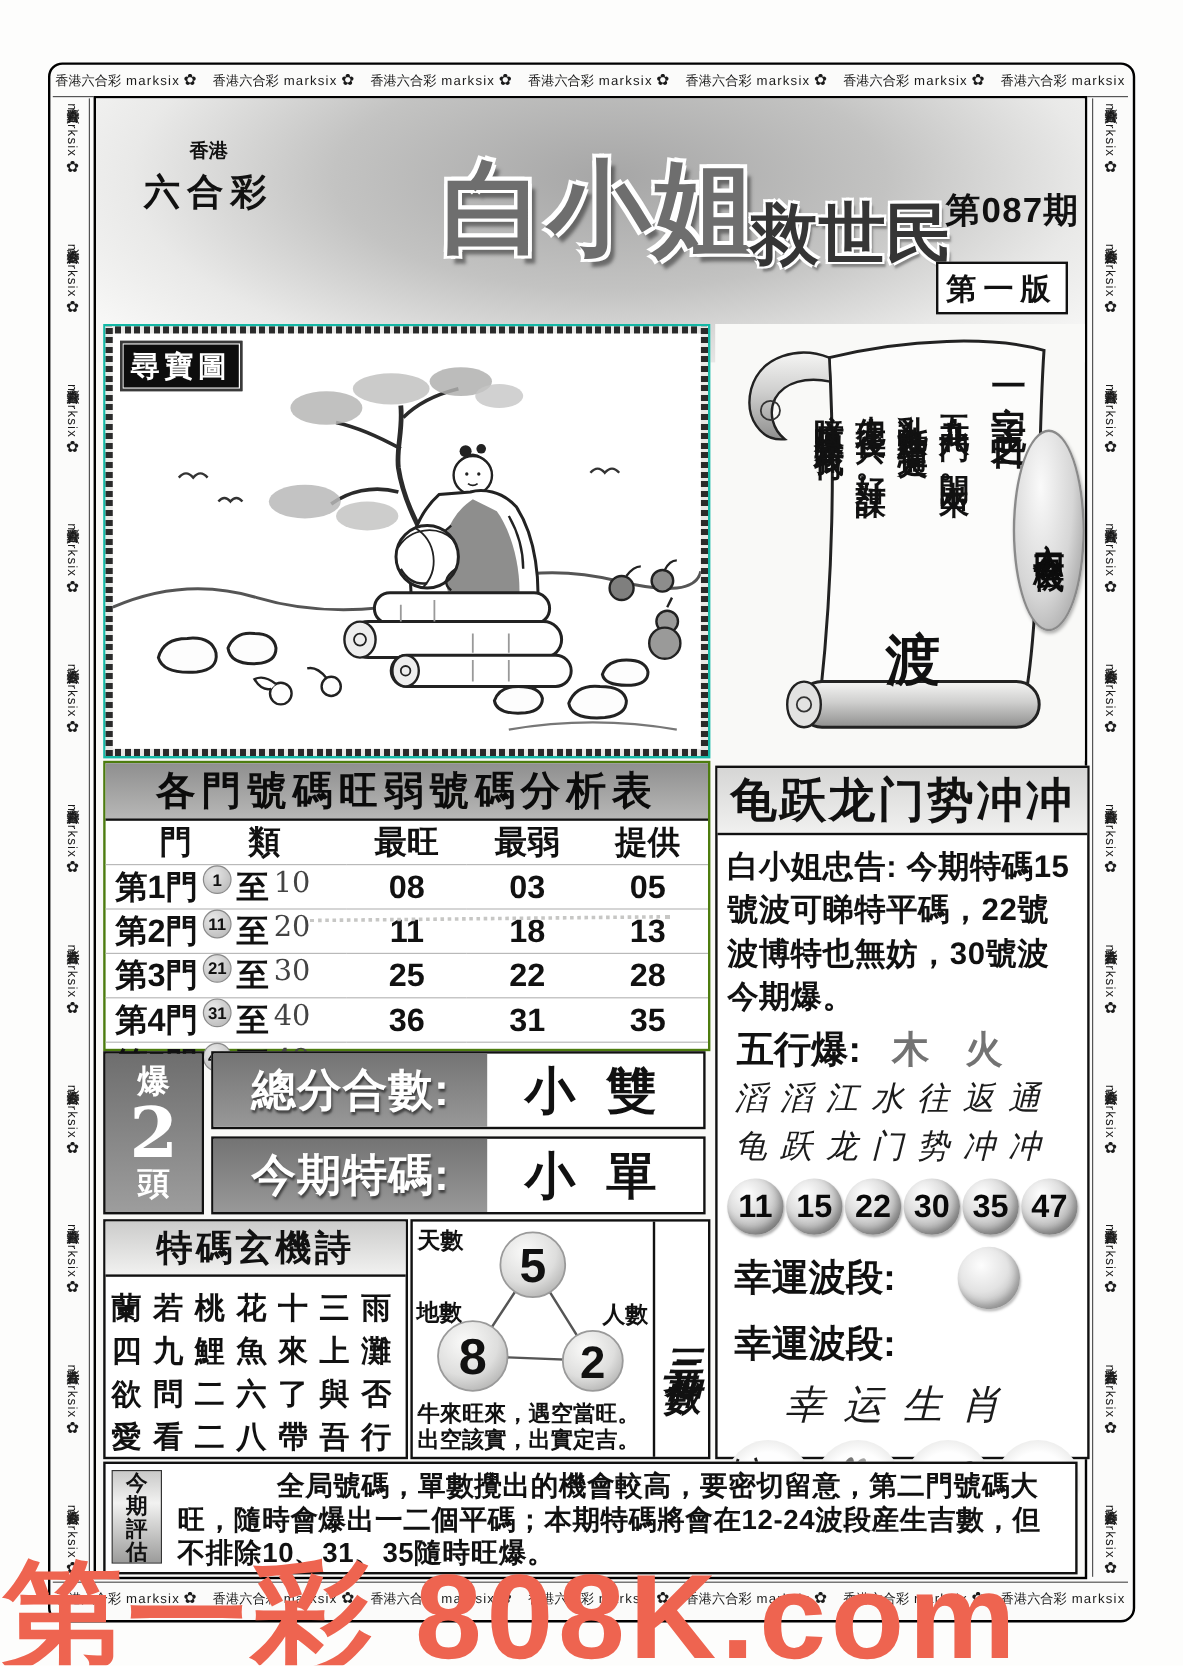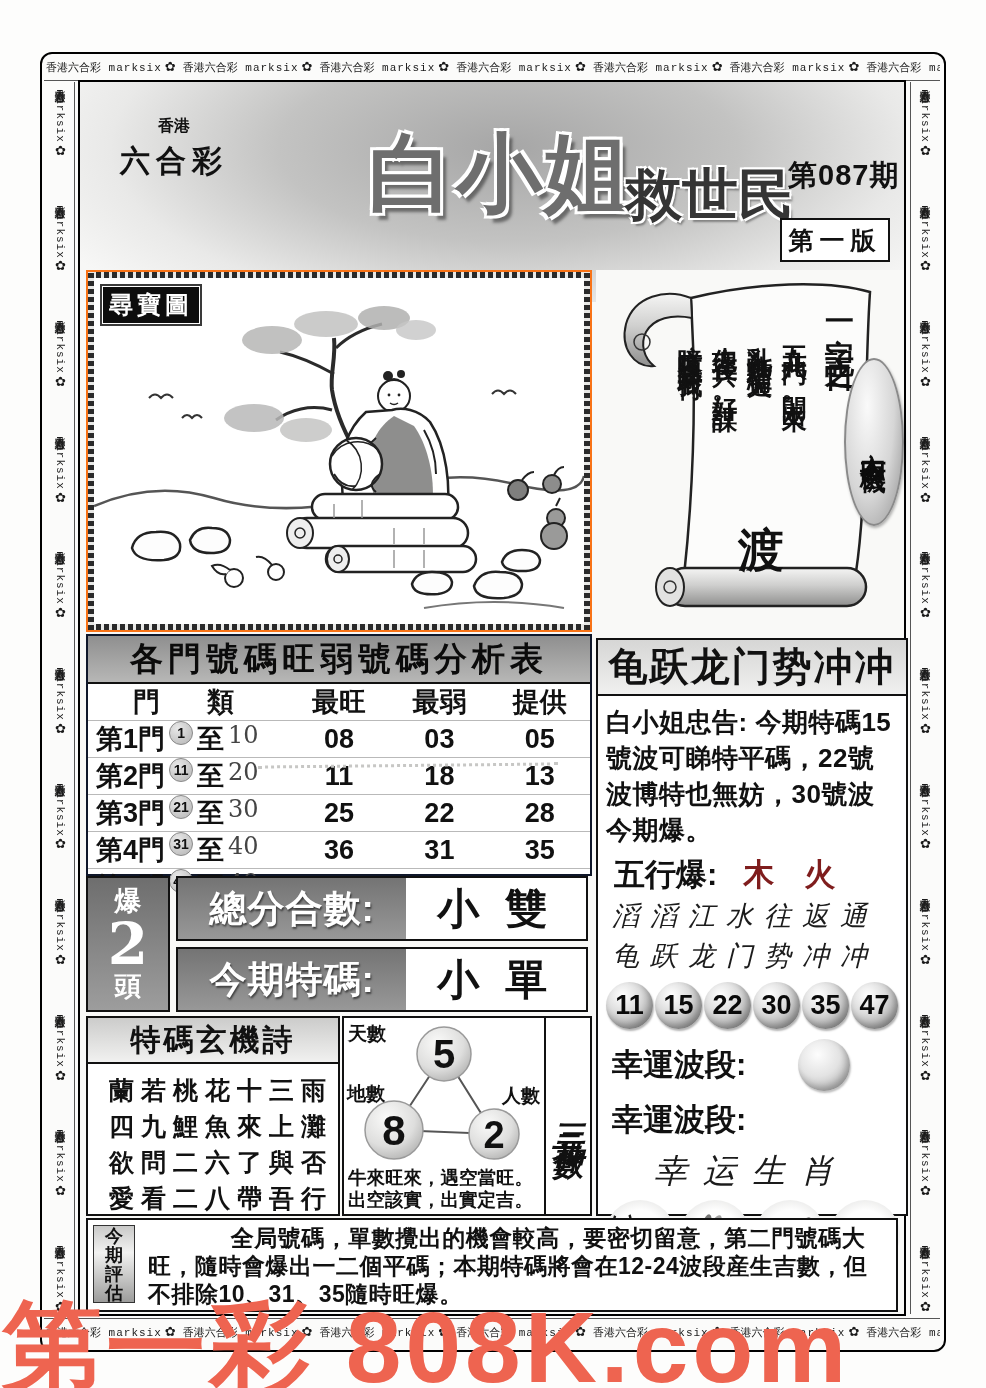--- a/index.html
+++ b/index.html
@@ -8,41 +8,41 @@
   
   .frame{position:absolute;left:40px;top:52px;width:902px;height:1296px;
          border:2px solid #000;border-radius:12px;background:#fbfbfa;}
   .strip{position:absolute;display:flex;overflow:hidden;align-items:center;
          font-size:11px;color:#1a1a1a;justify-content:space-between;}
   .strip-top{left:44px;top:54px;width:896px;height:26px;border-bottom:1px solid #555;}
   .strip-bottom{left:44px;top:1318px;width:896px;height:26px;border-top:1px solid #555;}
   .strip-left{left:46px;top:82px;width:28px;height:1232px;writing-mode:vertical-rl;border-right:1px solid #555;}
   .strip-right{left:910px;top:82px;width:28px;height:1232px;writing-mode:vertical-rl;border-left:1px solid #555;}
   .bu{white-space:nowrap;margin:0 2px;}
-  .ben{font-family:Liberation Mono, monospace;letter-spacing:1px;}
+  .ben{font-family:Liberation Sans, sans-serif;letter-spacing:1px;}
   .bfl{margin:0 3px;font-size:13px;}
   
   .content{position:absolute;left:78px;top:80px;width:824px;height:1232px;
            border:2px solid #000;background:#f9f9f7;}
   
   .hdr{position:absolute;left:0;top:0;width:824px;height:220px;
        background:radial-gradient(ellipse 62% 95% at 52% 30%, #a6a6a6 0%, #c3c3c2 45%, #e9e9e8 78%, #f7f7f6 100%);}
   .logo{position:absolute;left:40px;top:32px;font-family:"DejaVu Serif",serif;font-weight:700;
         text-align:center;line-height:1.5;}
   .logo-l2{font-size:30px;letter-spacing:6px;}
   .title-main{position:absolute;left:288px;top:34px;font-size:86px;font-weight:900;color:#6e6e6e;letter-spacing:2px;
         text-shadow:-3px -3px 0 #fff,3px -3px 0 #fff,-3px 3px 0 #fff,3px 3px 0 #fff,6px 7px 3px rgba(40,40,40,.55);}
   .title-sub{position:absolute;left:546px;top:76px;font-size:56px;font-weight:900;color:#353535;
         font-family:"DejaVu Serif",serif;
         text-shadow:-2px -2px 0 #fff,2px -2px 0 #fff,-2px 2px 0 #fff,2px 2px 0 #fff,3px 4px 2px rgba(60,60,60,.5);}
   .issue{position:absolute;left:708px;top:74px;font-size:29px;font-weight:900;letter-spacing:1px;}
   .edition{position:absolute;left:700px;top:136px;width:106px;height:40px;background:#fff;border:2px solid #111;
         font-size:25px;font-weight:900;letter-spacing:6px;display:flex;align-items:center;justify-content:center;}
   
-  .tbox{position:absolute;left:6px;top:188px;width:502px;height:358px;border:2px solid #f97316;background:#fff;text-decoration:underline;}
+  .tbox{position:absolute;left:6px;top:188px;width:502px;height:358px;border:2px solid #14b8a6;background:#fff;text-decoration:underline;}
   .mb{position:absolute;background:repeating-linear-gradient(90deg,#2a2a2a 0 5px,#e8e8e6 5px 8px);}
   .mb-t{left:0;top:0;right:0;height:6px;}
   .mb-b{left:0;bottom:0;right:0;height:6px;}
   .mb-l{left:0;top:0;bottom:0;width:6px;background:repeating-linear-gradient(0deg,#2a2a2a 0 5px,#e8e8e6 5px 8px);}
   .mb-r{right:0;top:0;bottom:0;width:6px;background:repeating-linear-gradient(0deg,#2a2a2a 0 5px,#e8e8e6 5px 8px);}
   .tlabel{position:absolute;left:12px;top:12px;background:#0d0d0d;color:#fff;padding:3px 7px;
         font-size:24px;font-weight:900;letter-spacing:4px;border:2px solid #3a3a3a;box-shadow:0 0 0 1px #fff inset;z-index:3;}
   .tart{position:absolute;left:6px;top:6px;width:490px;height:346px;}
   
   .scrollwrap{position:absolute;left:516px;top:188px;width:308px;height:364px;background:#f9f9f7;}
@@ -51,21 +51,21 @@
   .scol{font-weight:700;letter-spacing:5px;line-height:1.15;}
   .scol-title{font-size:29px;letter-spacing:9px;margin-left:14px;}
   .scol-line{font-size:25px;margin-top:20px;margin-left:6px;}
   .sanswer{position:absolute;left:142px;top:250px;font-size:46px;font-weight:700;font-family:"DejaVu Serif",serif;}
   .oval{position:absolute;left:764px;top:276px;width:56px;height:164px;border-radius:50%;
         background:radial-gradient(ellipse at 38% 28%, #fafafa 0%, #d6d6d6 55%, #989898 95%);
         border:2px solid #8a8a8a;display:flex;align-items:center;justify-content:center;
         writing-mode:vertical-rl;font-size:26px;font-weight:900;letter-spacing:5px;color:#0c0c0c;
         font-family:"DejaVu Serif",serif;box-shadow:1px 2px 3px rgba(0,0,0,.3);}
   
-  .atable{position:absolute;left:6px;top:552px;width:502px;height:238px;border:2px solid #0f172a;background:#fff;}
+  .atable{position:absolute;left:6px;top:552px;width:502px;height:238px;border:2px solid #4d7c0f;background:#fff;}
   .atitle{height:46px;background:linear-gradient(180deg,#8f8f8f,#b7b7b6);border-bottom:2px solid #111;
         display:flex;align-items:center;justify-content:center;font-size:33px;font-weight:900;letter-spacing:5px;color:#0b0b0b;}
   .agrid{width:100%;border-collapse:collapse;table-layout:fixed;}
   .agrid td{border-top:1px solid #b9b9b9;text-align:center;height:31px;font-weight:900;font-size:27px;padding:0;}
   .agrid tr.ahdr td{border-top:none;font-size:27px;}
   .gatecell{display:flex;align-items:flex-start;justify-content:flex-start;gap:4px;padding-left:8px;}
   .numc{display:inline-flex;width:22px;height:22px;border-radius:50%;border:1px solid #8a8a8a;
         background:radial-gradient(circle at 35% 30%,#e9e9e9,#b3b3b3);font-size:14px;font-weight:700;
         align-items:center;justify-content:center;flex:0 0 auto;}
   .tonum{font-family:"DejaVu Serif",serif;font-weight:400;font-size:24px;color:#444;}
@@ -82,37 +82,37 @@
   .brow{flex:1;display:flex;border:2px solid #111;background:#fff;}
   .brow .blabel{width:56%;background:linear-gradient(180deg,#747474,#989898);color:#fff;
         font-size:37px;font-weight:900;display:flex;align-items:center;justify-content:center;letter-spacing:1px;
         text-shadow:1px 2px 2px rgba(0,0,0,.55);}
   .brow .bval{flex:1;display:flex;align-items:center;justify-content:center;
         font-size:42px;font-weight:900;letter-spacing:26px;padding-left:18px;}
   
   .poem{position:absolute;left:6px;top:934px;width:250px;height:196px;border:2px solid #111;background:#fff;}
   .ptitle{height:44px;background:linear-gradient(180deg,#cccccb,#f1f1f0);border-bottom:2px solid #111;
         display:flex;align-items:center;justify-content:center;font-size:30px;font-weight:900;letter-spacing:3px;}
-  .plines{padding:8px 12px 0 21px;}
+  .plines{padding:8px 12px 0 5px;}
   .pline{font-size:25px;font-weight:900;line-height:36px;text-align:justify;text-align-last:justify;}
   
   .sanyuan{position:absolute;left:262px;top:934px;width:246px;height:196px;border:2px solid #111;
         background:#fff;display:flex;}
   .symain{flex:1;position:relative;}
   .synotes{position:absolute;left:4px;bottom:3px;font-size:18.5px;font-weight:900;line-height:22px;letter-spacing:0px;white-space:nowrap;}
   .systrip{width:44px;border-left:2px solid #111;writing-mode:vertical-rl;display:flex;align-items:center;
         justify-content:space-around;font-family:"DejaVu Serif",serif;font-size:31px;font-weight:700;
         font-style:italic;padding:4px 0;letter-spacing:8px;}
   
   .special{position:absolute;left:516px;top:556px;width:308px;height:574px;border:2px solid #111;background:#fff;}
   .sptitle{height:54px;background:linear-gradient(180deg,#d6d6d5,#f0f0ef);border-bottom:2px solid #111;
         display:flex;align-items:center;justify-content:center;font-size:39px;font-weight:900;letter-spacing:2px;}
   .spadvice{padding:8px 8px 4px 8px;font-size:26px;font-weight:900;line-height:36px;letter-spacing:0.5px;}
   .spwuxing{padding:2px 0 0 16px;font-size:31px;font-weight:900;display:flex;align-items:baseline;}
-  .spwuxing .wv{margin-left:26px;letter-spacing:30px;color:#7f1d1d;font-family:"DejaVu Serif",serif;}
+  .spwuxing .wv{margin-left:26px;letter-spacing:30px;color:#737373;font-family:"DejaVu Serif",serif;}
   .spverse{padding-left:14px;font-family:"DejaVu Serif",serif;font-style:italic;font-size:27px;
         letter-spacing:11px;line-height:40px;color:#1c1c1c;white-space:nowrap;}
   .balls{display:flex;gap:2px;justify-content:center;padding:6px 2px 2px 2px;}
   .ball{width:47px;height:47px;border-radius:50%;flex:0 0 auto;
         background:radial-gradient(circle at 35% 28%,#ffffff 0%,#dcdcdc 40%,#9a9a9a 85%,#7f7f7f 100%);
         box-shadow:inset -3px -4px 6px rgba(0,0,0,.25),1px 2px 2px rgba(0,0,0,.3);
         display:flex;align-items:center;justify-content:center;font-size:27px;font-weight:900;color:#0a0a0a;}
   .luckyrow{display:flex;align-items:center;padding:8px 0 0 14px;font-size:31px;font-weight:900;}
   .colorball{width:52px;height:52px;border-radius:50%;margin-left:52px;
         background:radial-gradient(circle at 38% 30%,#fdfdfd 0%,#e3e3e3 45%,#a9a9a9 90%);

